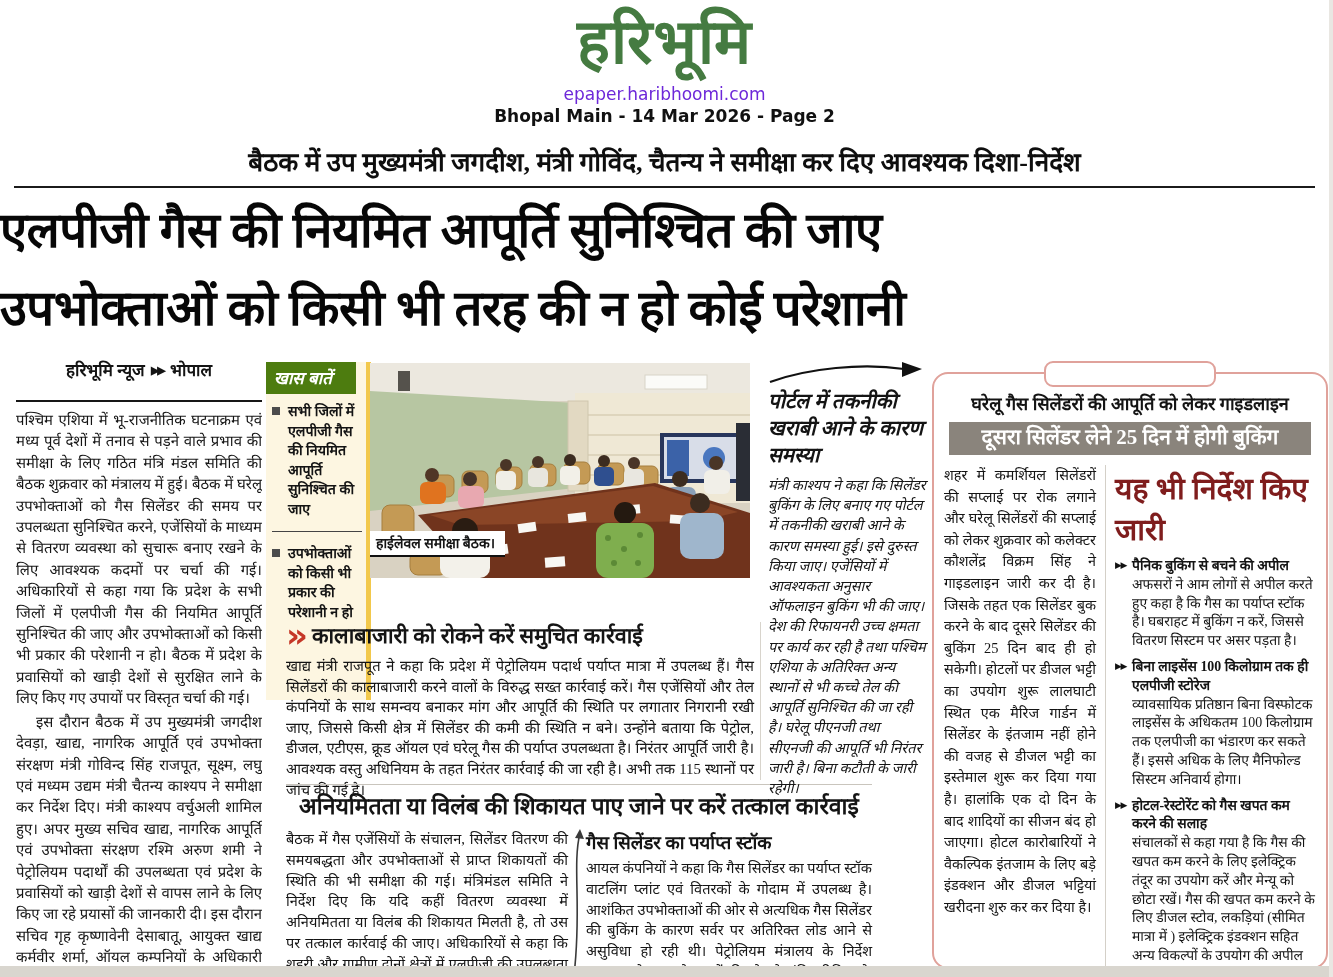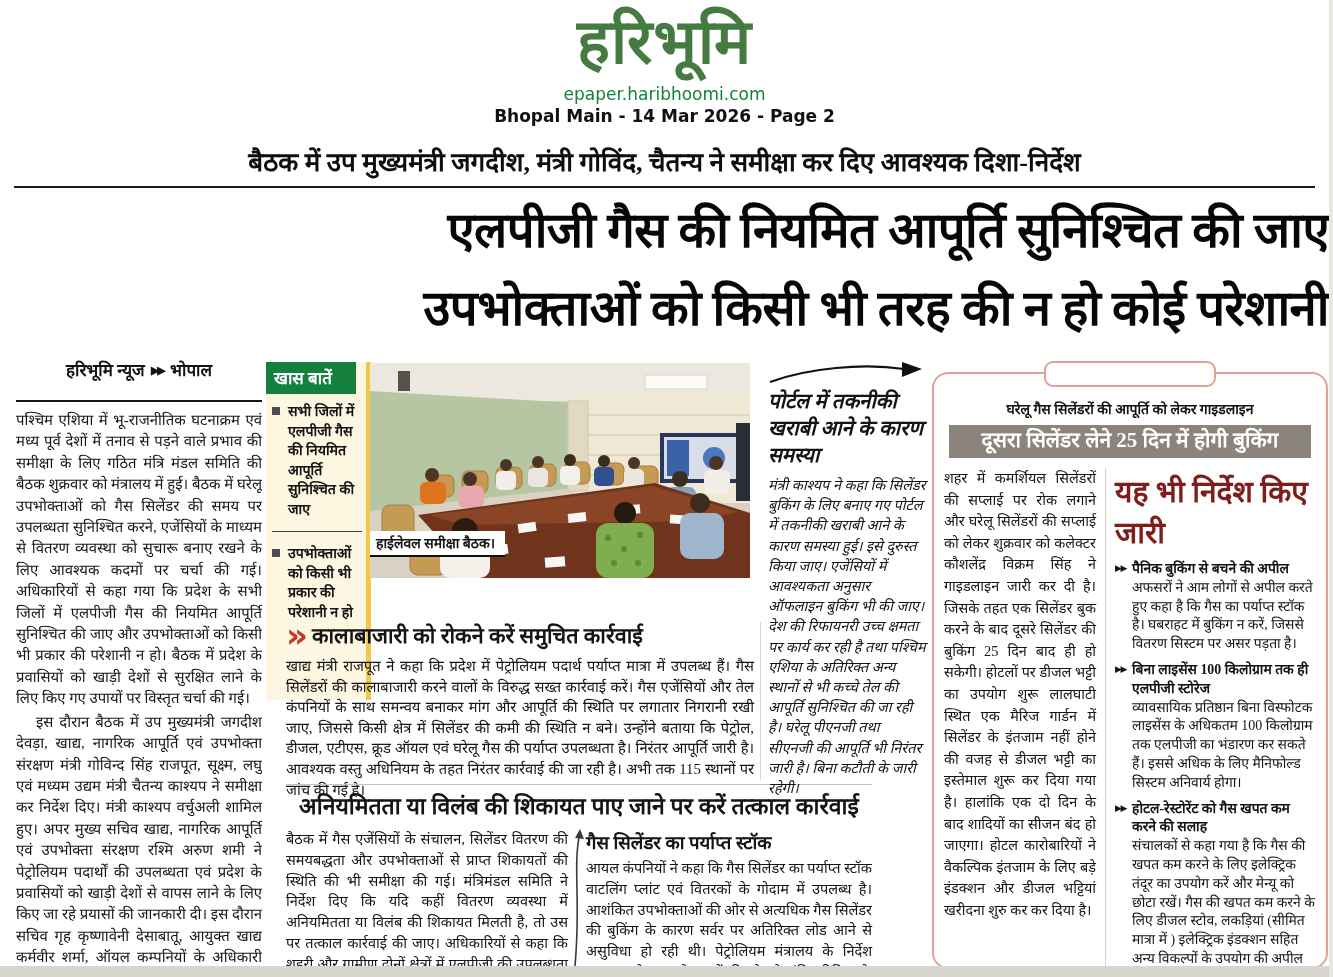--- a/index.html
+++ b/index.html
@@ -1,38 +1,38 @@
 <!DOCTYPE html>
 <html lang="hi"><head>
 <meta charset="utf-8">
 <style>
   html,body{margin:0;padding:0;background:#e9e7e2;}
   .page{position:relative;width:1329px;height:977px;background:#ffffff;overflow:hidden;
         font-family:"Liberation Serif", serif;color:#141414;}
   
   .masthead{position:absolute;top:0;left:0;width:100%;text-align:center;}
   .masthead-title{font-family:"DejaVu Sans",sans-serif;font-weight:bold;font-size:62px;line-height:84px;color:#457b41;letter-spacing:1px;}
-  .masthead-site{font-family:"DejaVu Sans",sans-serif;font-size:17px;line-height:21px;color:#15803d;}
+  .masthead-site{font-family:"DejaVu Sans",sans-serif;font-size:17px;line-height:21px;color:#6d28d9;}
   .masthead-edition{font-family:"DejaVu Sans",sans-serif;font-size:17px;font-weight:600;line-height:22px;color:#111;}
   
   .kicker{position:absolute;top:143px;left:0;width:100%;text-align:center;
           font-weight:bold;font-size:26px;color:#0e0e0e;}
   .kicker-rule{position:absolute;top:186px;left:14px;right:14px;border-top:2px solid #1b1b1b;}
-  .headline{position:absolute;top:192px;left:0;width:100%;text-align:right;font-weight:bold;color:#070707;}
+  .headline{position:absolute;top:192px;left:0;width:100%;text-align:left;font-weight:bold;color:#070707;}
   .headline div{font-size:49px;line-height:78px;letter-spacing:-.5px;}
   
   .lead-article{position:absolute;left:16px;top:358px;width:246px;height:612px;overflow:hidden;}
   .byline{ text-align:center;font-weight:bold;font-size:17px;padding-bottom:19px;border-bottom:2px solid #161616;margin-bottom:8px;}
   .byline .arrows{font-size:11px;letter-spacing:-2px;vertical-align:2px;padding:0 2px;}
   .lead-article p{margin:0;font-size:14.9px;line-height:21.4px;text-align:justify;}
   .lead-article p.p2{text-indent:20px;margin-top:2px;}
   
   .highlights{position:absolute;left:266px;top:362px;width:100px;height:332px;background:#fdf6e1;
               border-right:5px solid #f2c84b;padding:0 0 6px 0;}
-  .highlights-title{background:#15803d;color:#fff;font-weight:bold;font-size:17px;
+  .highlights-title{background:#4d7c0f;color:#fff;font-weight:bold;font-style:italic;font-size:17px;
                     padding:4px 6px 5px 8px;margin-right:10px;}
   .highlights ul{list-style:none;margin:8px 4px 0 6px;padding:0;}
   .highlights li{position:relative;padding-left:16px;font-size:14.2px;font-weight:600;line-height:19.5px;margin-bottom:10px;}
   .highlights li.sep{border-bottom:1.5px solid #444;padding-bottom:12px;margin-bottom:12px;}
   .sq{position:absolute;left:0;top:5px;width:8px;height:8px;background:#4c4c4c;}
   
   .photo{position:absolute;left:370px;top:363px;width:380px;height:215px;}
   .photo svg{display:block;}
   .photo-caption{position:absolute;left:0;bottom:21px;background:#ffffff;border-bottom:2.5px solid #111;
                  font-weight:bold;font-size:14px;padding:2px 10px 3px 6px;}
@@ -53,21 +53,21 @@
   
   .portal{position:absolute;left:768px;top:360px;width:158px;}
   .portal-arrow{display:block;margin-bottom:2px;}
   .portal-head{font-weight:bold;font-style:italic;font-size:20.5px;line-height:27px;margin-bottom:6px;}
   .portal p{margin:0;font-style:italic;font-size:14.4px;line-height:20.2px;}
   .vrule{position:absolute;left:760px;top:622px;width:1px;height:158px;background:#d8d4cc;}
   
   .panel{position:absolute;left:932px;top:372px;width:392px;height:593px;border:2.5px solid #e0a29b;border-radius:16px;}
   .panel-tab{position:absolute;top:-13px;left:50%;transform:translateX(-50%);width:168px;height:22px;
              background:#fff;border:2.5px solid #e0a29b;border-radius:9px;}
-  .panel-kicker{text-align:center;font-weight:bold;font-size:14px;margin-top:25px;}
+  .panel-kicker{text-align:center;font-weight:bold;font-size:18px;margin-top:17px;}
   .panel-band{margin:7px 15px 0 15px;background:#8a847c;color:#ffffff;font-weight:bold;font-size:21px;
               text-align:center;padding:0 0 5px 0;}
   .panel-content{display:flex;padding:10px 10px 0 10px;}
   .panel-body{width:152px;flex:none;font-size:14.4px;line-height:21.6px;text-align:justify;}
   .directives{flex:1;margin-left:9px;padding-left:9px;border-left:1px solid #d4d0c8;}
   .directives-head{color:#7f1d1d;font-weight:bold;font-size:30px;margin:2px 0 8px 0;}
   .directives ul{list-style:none;margin:0;padding:0;}
   .directives li{position:relative;padding-left:17px;margin-bottom:7px;}
   .d-marker{position:absolute;left:0;top:3px;font-size:9px;letter-spacing:-1.5px;color:#111;font-family:"DejaVu Sans",sans-serif;}
   .d-lead{display:block;font-weight:bold;font-size:13.9px;line-height:18.8px;}

